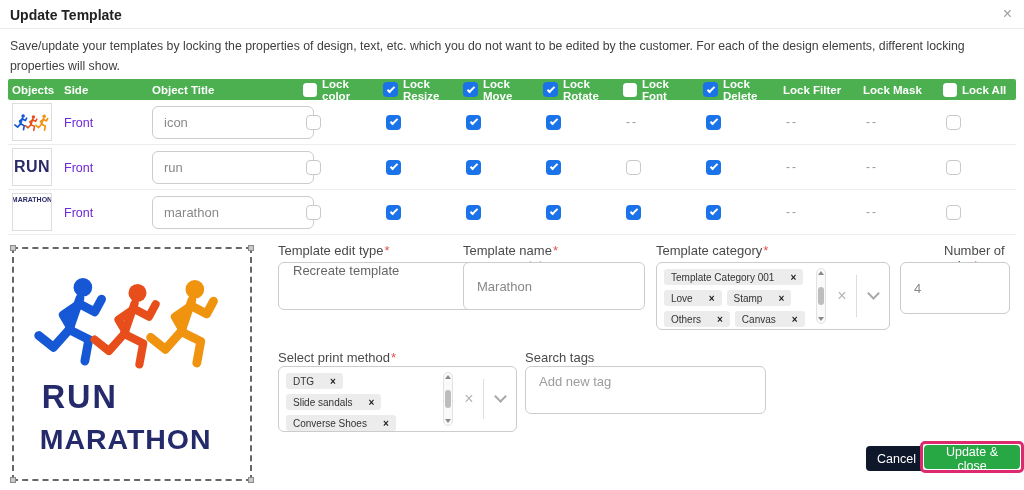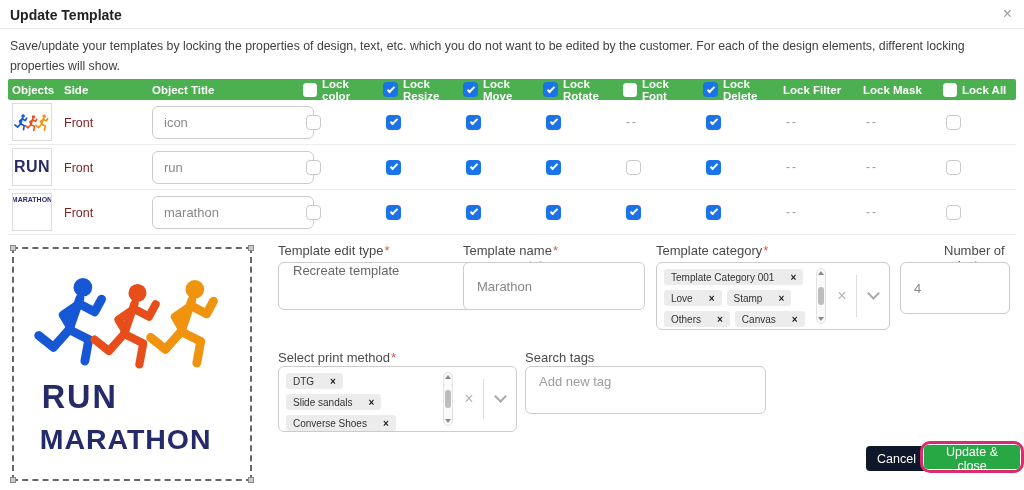--- a/index.html
+++ b/index.html
@@ -21,21 +21,21 @@
   .c-side  { width:88px;  padding-left:8px; }
   .c-title { width:152px; padding-left:8px; }
   .c-lock  { width:80px;  display:flex; align-items:center; gap:5px; padding-left:7px; }
   .trow { display:flex; align-items:center; height:45px; border-bottom:1px solid #ececec; }
   .td-locks { display:flex; }
   .lock-cell { width:80px; display:flex; align-items:center; padding-left:10px; }
 
   .thumb { width:40px; height:38px; border:1px solid #ddd; background:#fff; display:flex; align-items:center; justify-content:center; overflow:hidden; }
   .thumb-run { font-size:16px; font-weight:bold; color:#2b2a68; letter-spacing:.5px; }
   .thumb-marathon { font-size:7px; font-weight:bold; color:#2b2a68; align-self:flex-start; margin-top:2px; }
-  .side-label { font-size:12.5px; color:#7f1d1d; }
+  .side-label { font-size:12.5px; color:#6d28d9; }
   .title-input { width:162px; height:33px; border:1px solid #ccc; border-radius:6px; padding:0 11px; font-size:13px; color:#888; font-family:inherit; outline:none; }
 
   
   .cb { width:15px; height:15px; border-radius:4px; cursor:pointer; display:flex; align-items:center; justify-content:center; flex:none; }
   .cb-on  { background:#1a73e8; }
   .cb-off { background:#fff; border:1px solid #c9c9c9; }
   .cb-white { background:#fff; border:none; width:14px; height:14px; border-radius:3.5px; }
   .tick { width:4px; height:8px; border-right:2px solid #fff; border-bottom:2px solid #fff; transform:rotate(45deg); margin-top:-2px; }
   .dash { color:#9a9a9a; font-size:12px; letter-spacing:2px; }
 
@@ -65,21 +65,21 @@
   .tri-up { width:0; height:0; border-left:3px solid transparent; border-right:3px solid transparent; border-bottom:4px solid #8a8a8a; }
   .tri-dn { width:0; height:0; border-left:3px solid transparent; border-right:3px solid transparent; border-top:4px solid #8a8a8a; }
   .sb-thumb { width:6px; height:18px; background:#bdbdbd; border-radius:3px; cursor:pointer; }
   .ms-clear { width:28px; display:flex; align-items:center; justify-content:center; color:#b5b5b5; font-size:16px; cursor:pointer; }
   .ms-div { width:1px; background:#ddd; margin:12px 0; }
   .ms-caret { width:32px; display:flex; align-items:center; justify-content:center; cursor:pointer; }
 
   
   .btn { border:none; border-radius:4px; color:#fff; font-size:12.5px; font-family:inherit; cursor:pointer; }
   .btn-cancel { position:absolute; left:866px; top:446px; height:25px; padding:0 11px; background:#0f172a; }
-  .update-wrap { position:absolute; left:920px; top:441px; border:3px solid #dd2a6e; border-radius:10px; padding:1px; background:#fff; }
+  .update-wrap { position:absolute; left:920px; top:441px; border:3px solid #dd2a6e; border-radius:5px; padding:1px; background:#fff; }
   .btn-update { height:24px; padding:0 10px; background:#28a745; display:block; }
 </style>
 </head>
 <body>
 
 <svg width="0" height="0" style="position:absolute" aria-hidden="true">
   <defs>
     <g id="runners-group" fill="none" stroke-linecap="round" stroke-linejoin="round">
       <g stroke="#1657d6" stroke-width="9">
         <circle cx="47" cy="13" r="9.5" fill="#1657d6" stroke="none"></circle>

